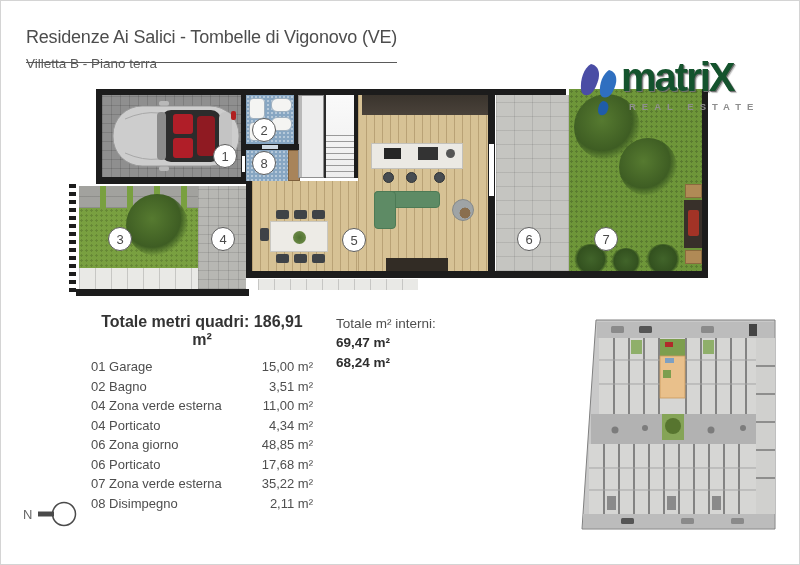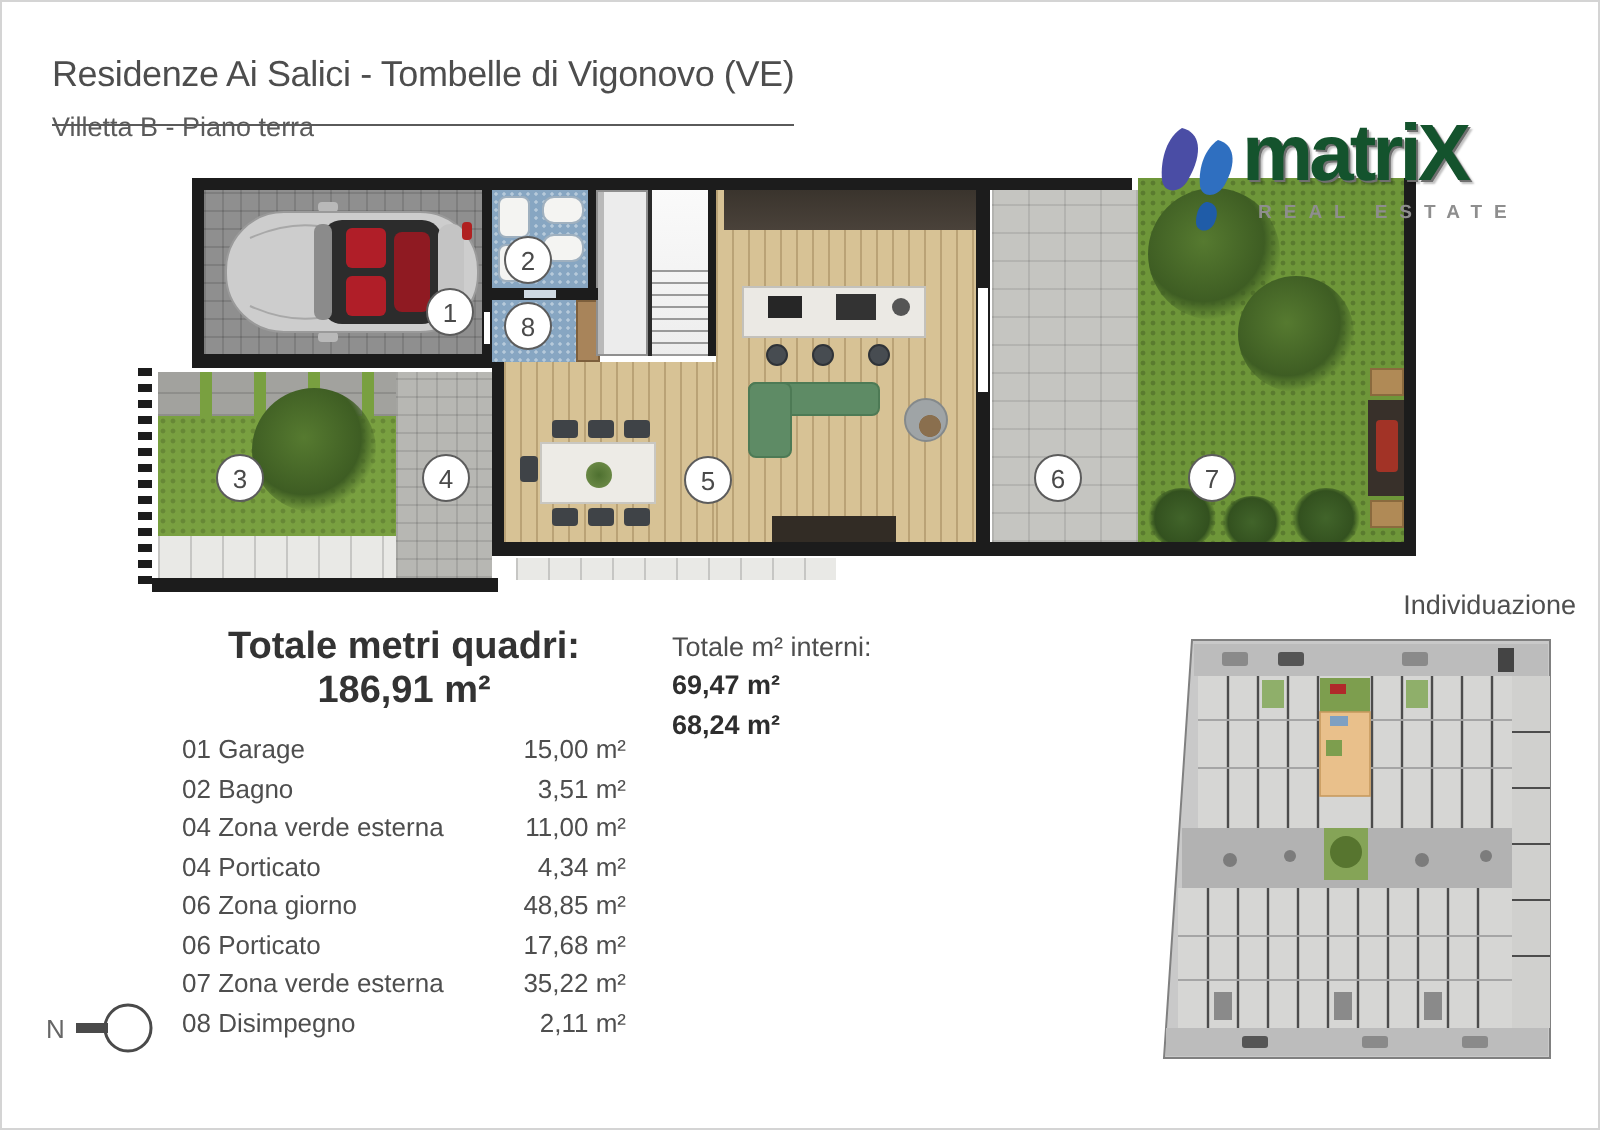--- a/index.html
+++ b/index.html
@@ -48,21 +48,21 @@
   .treads{position:absolute;left:0;right:0;bottom:0;height:46px;
           background:repeating-linear-gradient(0deg,#9a9a9a 0 1px,transparent 1px 6px);}
   .white-gap{position:absolute;background:#fff;}
   .fixture{position:absolute;background:#f4f4f2;border:1px solid #9fb0bf;border-radius:4px;}
   .island{position:absolute;background:#ebe9e4;border:1px solid #c3c1bb;box-sizing:border-box;}
   .stool{position:absolute;width:11px;height:11px;border-radius:50%;background:#474c51;border:1px solid #2f3338;box-sizing:border-box;}
   .sofa{position:absolute;background:#5e8b65;border:1px solid #4d7a55;border-radius:4px;box-sizing:border-box;}
   .chair{position:absolute;width:13px;height:9px;background:#3f4347;border-radius:2px;}
   
   .areas{position:absolute;left:90px;top:312px;width:222px;}
-  .areas .hdr{font-size:19px;font-weight:700;color:#333;text-align:center;margin-bottom:8px;}
+  .areas .hdr{font-size:16px;font-weight:700;color:#333;text-align:center;margin-bottom:8px;}
   .arow{display:flex;justify-content:space-between;font-size:13px;color:#4e4e4e;line-height:19.5px;}
   .totals{position:absolute;left:335px;top:314px;width:150px;font-size:13.5px;color:#4e4e4e;}
   .totals .lbl{line-height:18px;}
   .totals .val{font-weight:700;color:#2e2e2e;line-height:19px;margin-bottom:1px;}
   
   .siteplan-title{position:absolute;left:635px;top:294px;width:152px;text-align:right;font-size:13.5px;color:#4e4e4e;}
   .siteplan{position:absolute;left:580px;top:317px;}
   
   .compass{position:absolute;left:22px;top:498px;display:flex;align-items:center;}
   .compass .n{font-size:13px;color:#666;margin-right:2px;}
@@ -225,21 +225,20 @@
         <span>2,11 m²</span>
       </div>
   </div>
 
   <div class="totals">
     <div class="lbl">Totale m² interni:</div>
     <div class="val">69,47 m²</div>
     <div class="val">68,24 m²</div>
   </div>
 
-  <div class="siteplan-title">Individuazione</div>
   <svg class="siteplan" width="208" height="216" viewBox="0 0 208 216">
     <polygon points="15,2 194,2 194,211 1,211" fill="#c9c9c9" stroke="#808080" stroke-width="1"></polygon>
 
     <rect x="16" y="4" width="177" height="16" fill="#bcbcbc"></rect>
     <rect x="30" y="8" width="13" height="7" rx="1.5" fill="#8a8a8a"></rect>
     <rect x="58" y="8" width="13" height="7" rx="1.5" fill="#555"></rect>
     <rect x="120" y="8" width="13" height="7" rx="1.5" fill="#8a8a8a"></rect>
     <rect x="168" y="6" width="8" height="12" fill="#444"></rect>
 
     <rect x="18" y="20" width="157" height="76" fill="#d6d6d4"></rect>

